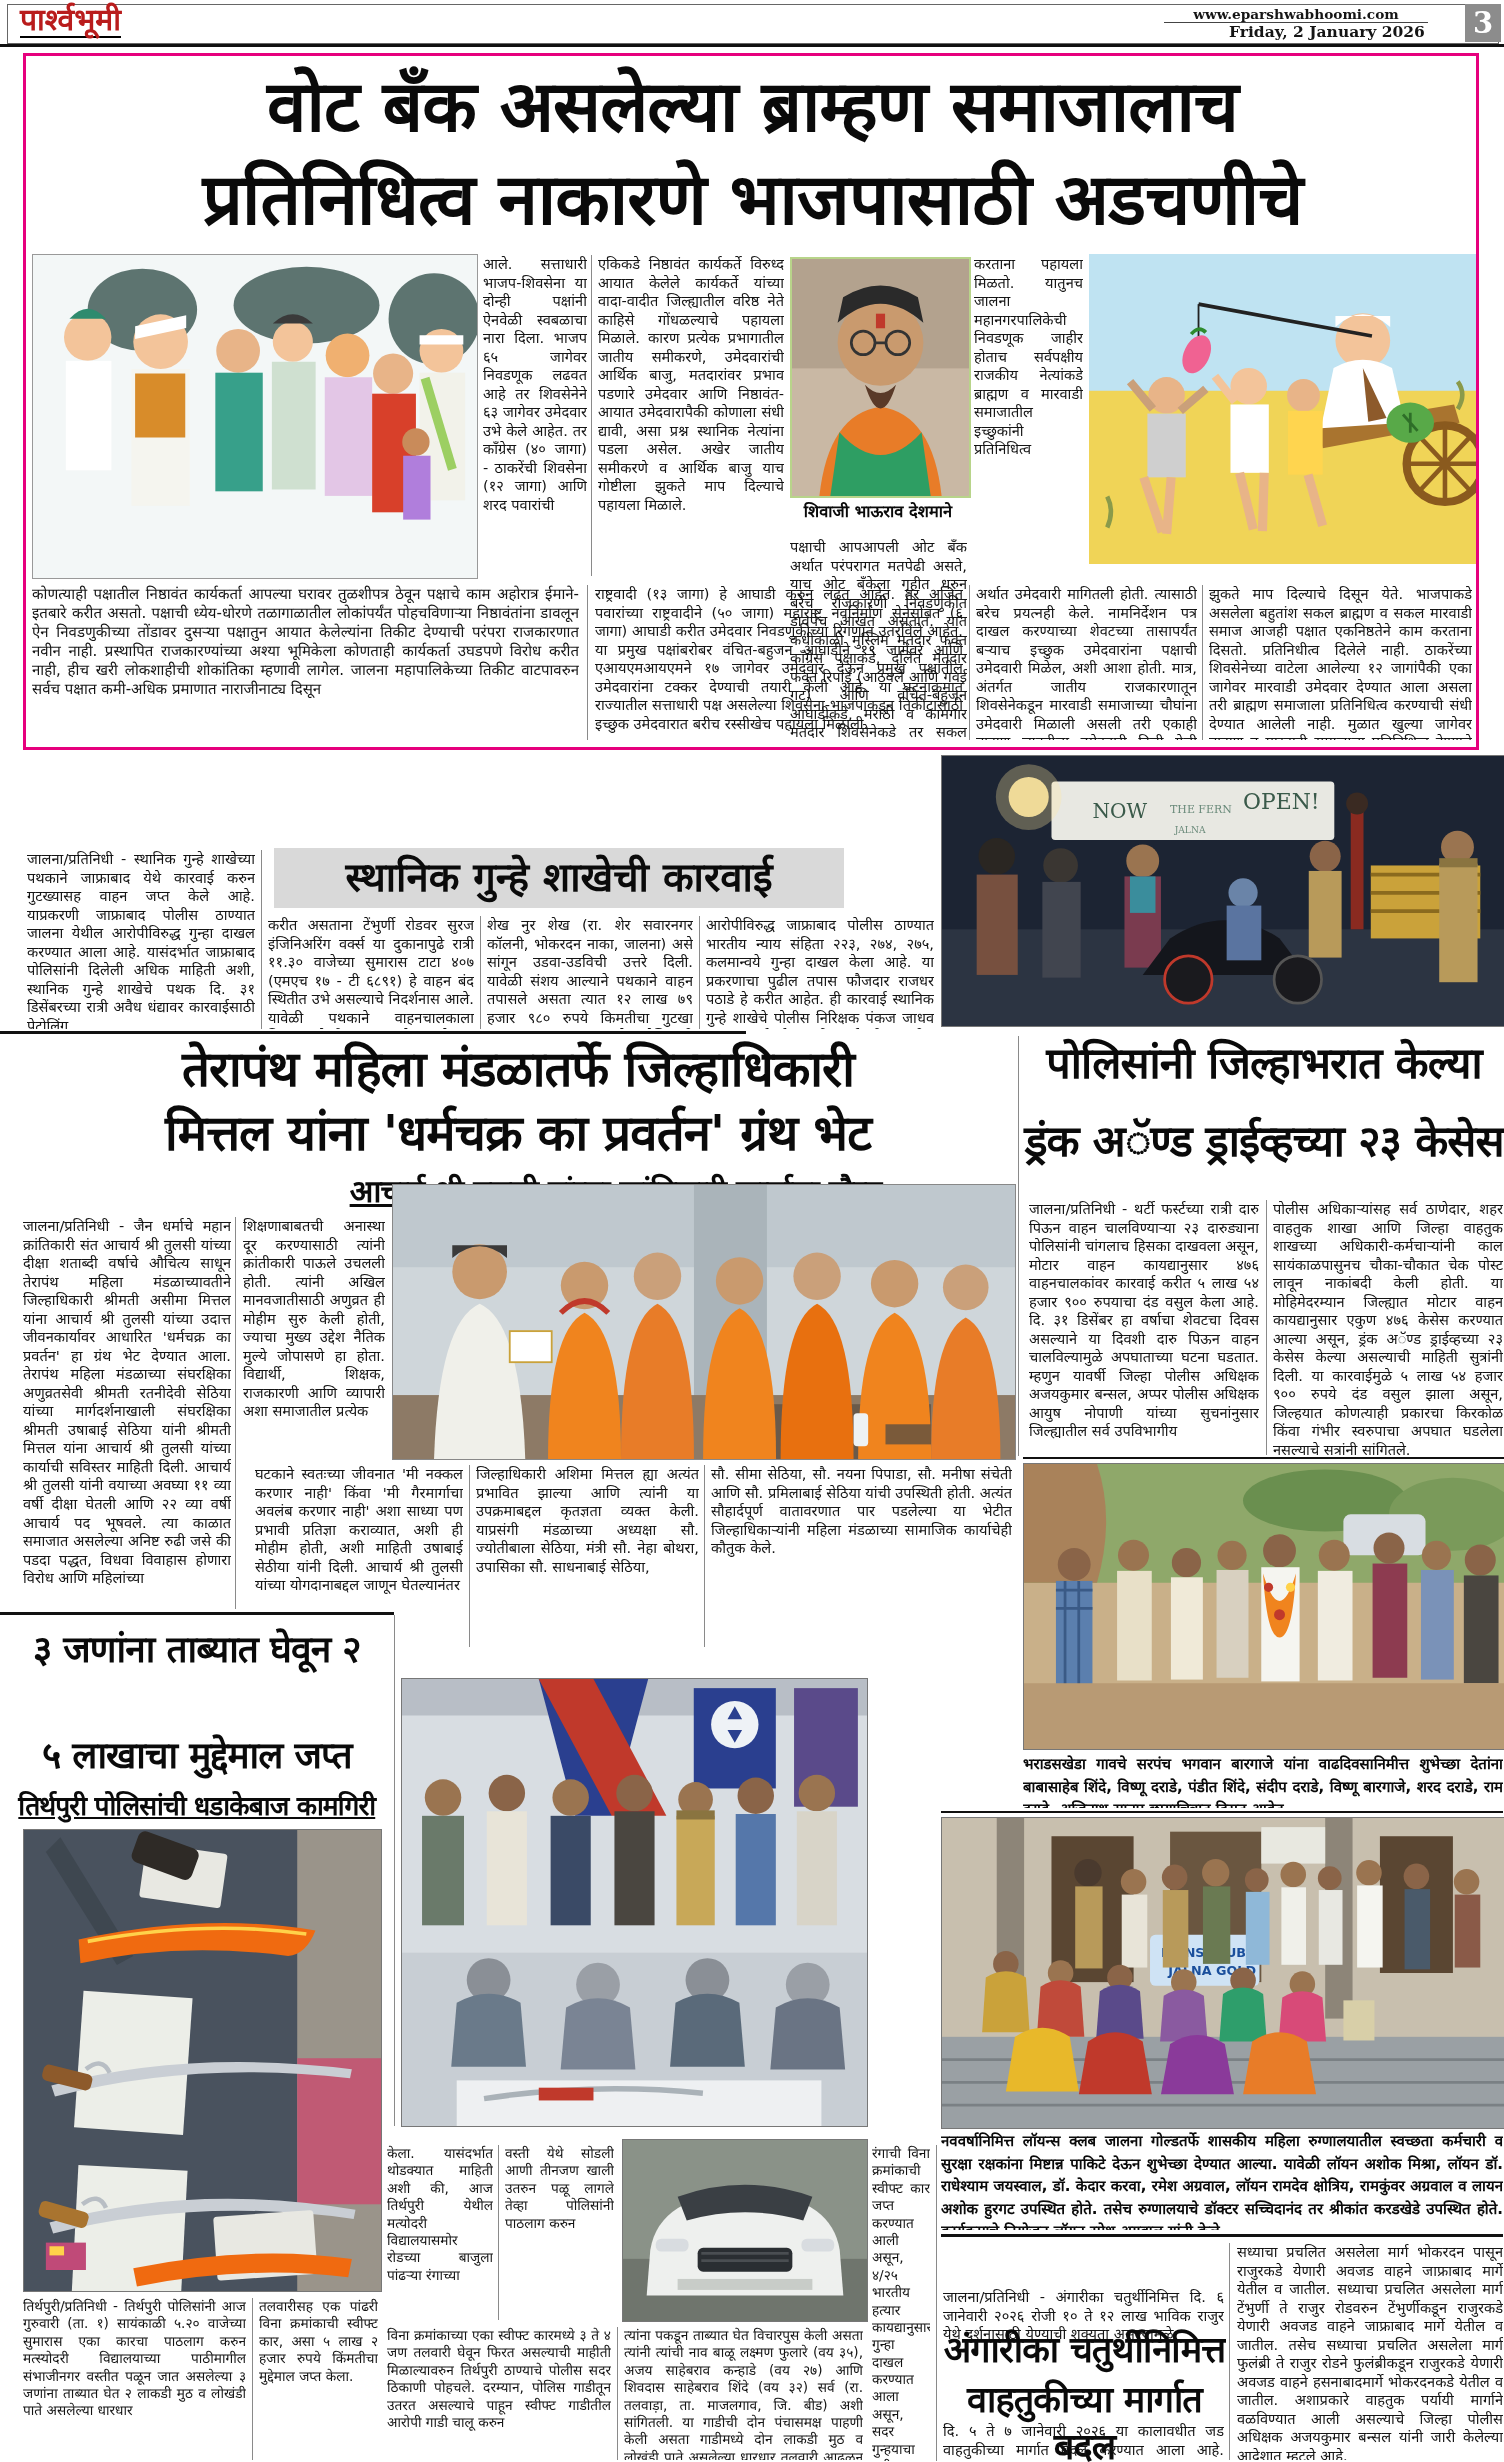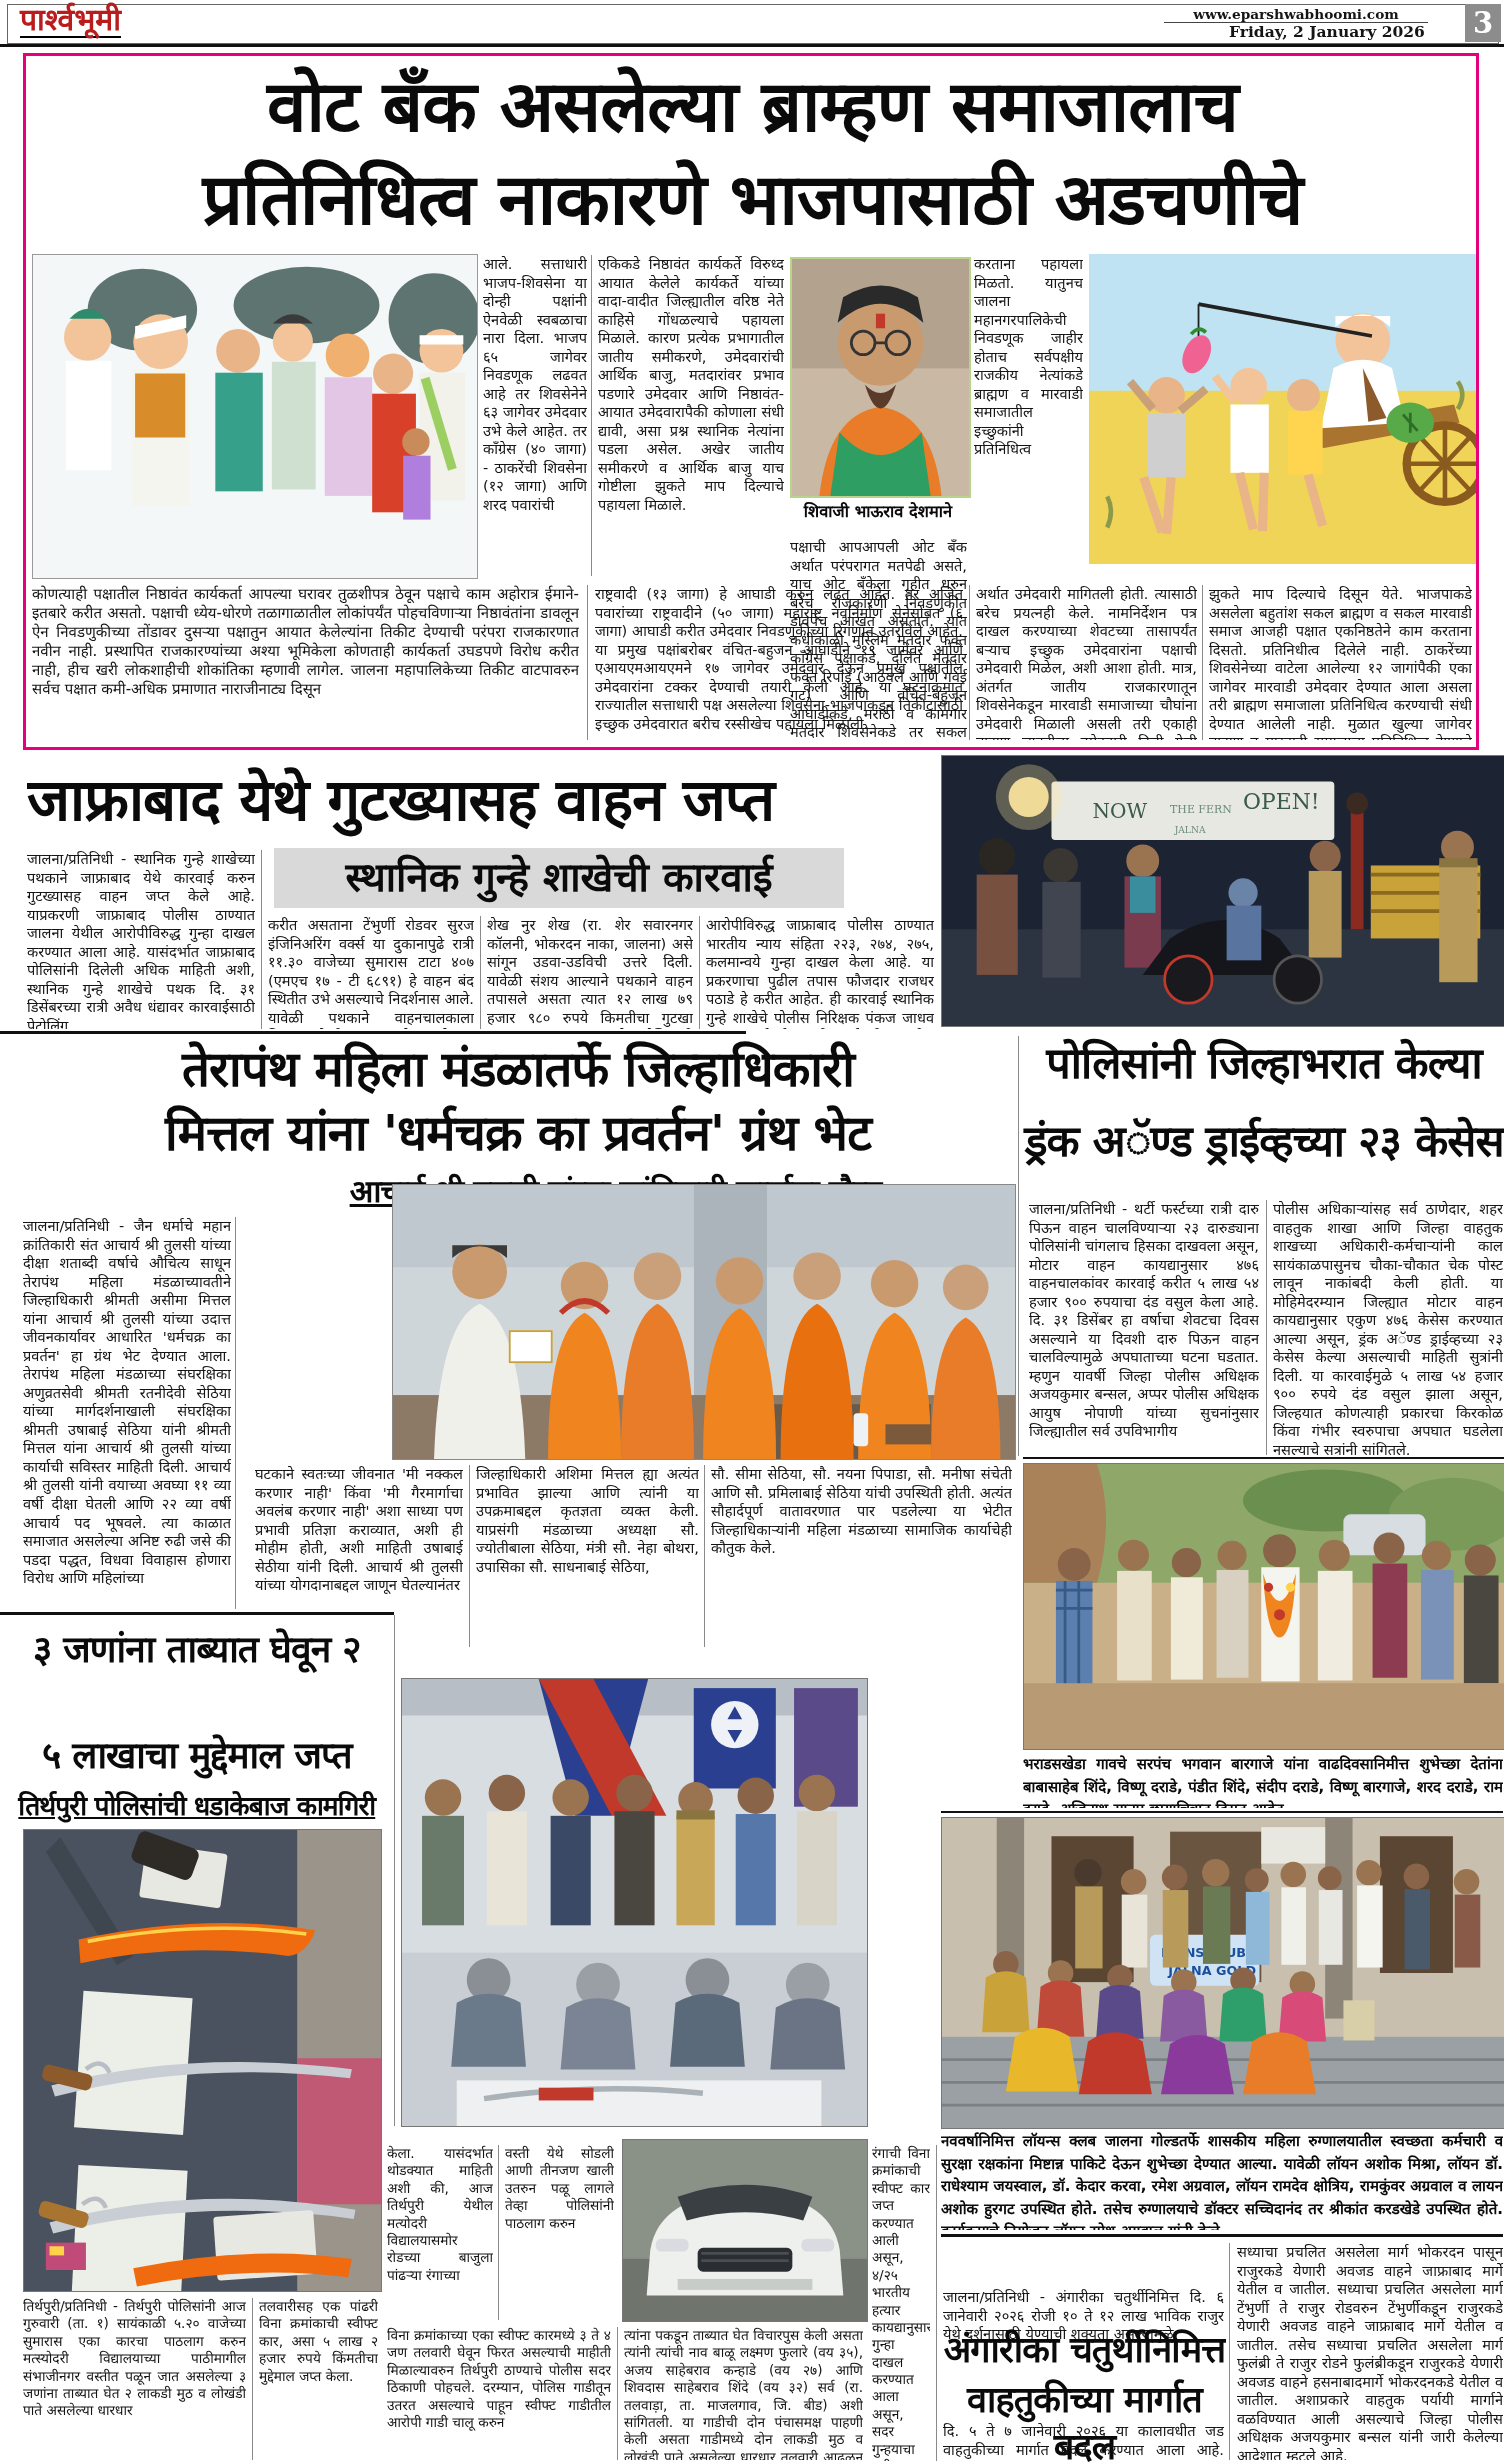--- a/index.html
+++ b/index.html
@@ -122,21 +122,20 @@
   </div>
 
   <div class="txt" style="left:32px;top:585px;width:547px;height:155px;font-size:15px;">कोणत्याही पक्षातील निष्ठावंत कार्यकर्ता आपल्या घरावर तुळशीपत्र ठेवून पक्षाचे काम अहोरात्र ईमाने-इतबारे करीत असतो. पक्षाची ध्येय-धोरणे तळागाळातील लोकांपर्यंत पोहचविणाऱ्या निष्ठावंतांना डावलून ऐन निवडणुकीच्या तोंडावर दुसऱ्या पक्षातुन आयात केलेल्यांना तिकीट देण्याची परंपरा राजकारणात नवीन नाही. प्रस्थापित राजकारण्यांच्या अश्या भूमिकेला कोणताही कार्यकर्ता उघडपणे विरोध करीत नाही, हीच खरी लोकशाहीची शोकांतिका म्हणावी लागेल. जालना महापालिकेच्या तिकीट वाटपावरुन सर्वच पक्षात कमी-अधिक प्रमाणात नाराजीनाट्य दिसून</div>
   <div class="vr" style="left:587px;top:585px;height:155px;"></div>
   <div class="txt" style="left:595px;top:585px;width:368px;height:155px;">राष्ट्रवादी (१३ जागा) हे आघाडी करुन लढत आहेत. तर अजित पवारांच्या राष्ट्रवादीने (५० जागा) महाराष्ट्र नवनिर्माण सेनेसोबत (६ जागा) आघाडी करीत उमेदवार निवडणुकीच्या रिंगणात उतरविले आहेत. या प्रमुख पक्षांबरोबर वंचित-बहुजन आघाडीने १९ जागेवर आणि एआयएमआयएमने १७ जागेवर उमेदवार देऊन प्रमुख पक्षातील उमेदवारांना टक्कर देण्याची तयारी केली आहे. या घटनाक्रमात राज्यातील सत्ताधारी पक्ष असलेल्या शिवसेना-भाजपाकडून तिकीटासाठी इच्छुक उमेदवारात बरीच रस्सीखेच पहायला मिळाली.</div>
   <div class="vr" style="left:969px;top:585px;height:155px;"></div>
   <div class="txt" style="left:976px;top:585px;width:221px;height:155px;">अर्थात उमेदवारी मागितली होती. त्यासाठी बरेच प्रयत्नही केले. नामनिर्देशन पत्र दाखल करण्याच्या शेवटच्या तासापर्यंत बऱ्याच इच्छुक उमेदवारांना पक्षाची उमेदवारी मिळेल, अशी आशा होती. मात्र, अंतर्गत जातीय राजकारणातून शिवसेनेकडून मारवाडी समाजाच्या चौघांना उमेदवारी मिळाली असली तरी एकाही ब्राह्मण व्यक्तीला उमेदवारी दिली गेली नाही. भाजपाने मारवाडी समाजाच्या चौघांना, हिन्दी भाषिक ब्राह्मण समाजातील एकाला उमेदवारी दिली. राष्ट्रवादी काँग्रेसने एकाही मारवाडी-ब्राम्हणाला उमेदवारी दिलेली नाही. महाविकास आघाडीतील काँग्रेसने २ मारवाडी उमेदवार दिले असले तरी एकाही ब्राह्मणाला</div>
   <div class="vr" style="left:1202px;top:585px;height:155px;"></div>
   <div class="txt" style="left:1209px;top:585px;width:263px;height:155px;">झुकते माप दिल्याचे दिसून येते. भाजपाकडे असलेला बहुतांश सकल ब्राह्मण व सकल मारवाडी समाज आजही पक्षात एकनिष्ठतेने काम करताना दिसतो. प्रतिनिधीत्व दिलेले नाही. ठाकरेंच्या शिवसेनेच्या वाटेला आलेल्या १२ जागांपैकी एका जागेवर मारवाडी उमेदवार देण्यात आला असला तरी ब्राह्मण समाजाला प्रतिनिधित्व करण्याची संधी देण्यात आलेली नाही. मुळात खुल्या जागेवर ब्राह्मण व मारवाडी समाजाला प्रतिनिधित्व देण्याचे सांगून देखील त्या ठिकाणी इतर समाजातील उमेदवारांना संधी देण्यात आल्याचे दिसून येते. खऱ्या अर्थाने भाजपाची ओट बँक असलेल्या ब्राह्मण समाजाला पक्षाने सपशेल डावलले असून, विशेषकरुन ११, १३ आणि १४ या प्रभागात ब्राह्मण व मारवाडी समाज निर्णायक असताना जाणिवपुर्वक डावलणे भाजपाला अडचणीचे ठरु शकते.</div>
 
-  <div class="hl" style="left:27px;top:764px;width:907px;font-size:58px;line-height:1.25;text-align:left;">जाफ्राबाद येथे गुटख्यासह वाहन जप्त</div>
   <div class="subgray" style="left:274px;top:848px;width:570px;height:60px;font-size:40px;line-height:1.45;">स्थानिक गुन्हे शाखेची कारवाई</div>
   <div class="txt" style="left:27px;top:850px;width:228px;height:179px;">जालना/प्रतिनिधी - स्थानिक गुन्हे शाखेच्या पथकाने जाफ्राबाद येथे कारवाई करुन गुटख्यासह वाहन जप्त केले आहे. याप्रकरणी जाफ्राबाद पोलीस ठाण्यात जालना येथील आरोपीविरुद्ध गुन्हा दाखल करण्यात आला आहे. यासंदर्भात जाफ्राबाद पोलिसांनी दिलेली अधिक माहिती अशी, स्थानिक गुन्हे शाखेचे पथक दि. ३१ डिसेंबरच्या रात्री अवैध धंद्यावर कारवाईसाठी पेट्रोलिंग</div>
   <div class="vr" style="left:261px;top:850px;height:179px;"></div>
   <div class="txt" style="left:268px;top:916px;width:206px;height:113px;">करीत असताना टेंभुर्णी रोडवर सुरज इंजिनिअरिंग वर्क्स या दुकानापुढे रात्री ११.३० वाजेच्या सुमारास टाटा ४०७ (एमएच १७ - टी ६८९१) हे वाहन बंद स्थितीत उभे असल्याचे निदर्शनास आले. यावेळी पथकाने वाहनचालकाला विचारणा केली असता त्याने स्वतःचे नाव अस्लम</div>
   <div class="vr" style="left:480px;top:916px;height:113px;"></div>
   <div class="txt" style="left:487px;top:916px;width:206px;height:113px;">शेख नुर शेख (रा. शेर सवारनगर कॉलनी, भोकरदन नाका, जालना) असे सांगून उडवा-उडविची उत्तरे दिली. यावेळी संशय आल्याने पथकाने वाहन तपासले असता त्यात १२ लाख ७९ हजार ९८० रुपये किमतीचा गुटखा आढळून आला. त्यामुळे पोलिसांनी गुटख्यासह वाहन जप्त करुन</div>
   <div class="vr" style="left:699px;top:916px;height:113px;"></div>
   <div class="txt" style="left:706px;top:916px;width:228px;height:113px;">आरोपीविरुद्ध जाफ्राबाद पोलीस ठाण्यात भारतीय न्याय संहिता २२३, २७४, २७५, कलमान्वये गुन्हा दाखल केला आहे. या प्रकरणाचा पुढील तपास फौजदार राजधर पठाडे हे करीत आहेत. ही कारवाई स्थानिक गुन्हे शाखेचे पोलीस निरिक्षक पंकज जाधव यांच्या मार्गदर्शनाखाली कर्मचारी जगदीश बावणे, रामप्रसाद पव्हरे, सॅम्युअल कांबळे यांच्या पथकाने केली.</div>
 
   <div class="ph" style="left:941px;top:755px;width:562px;height:270px;border:0.9px solid #777;">
@@ -180,20 +179,21 @@
   <div class="vr" style="left:1266px;top:1200px;height:255px;"></div>
   <div class="txt" style="left:1273px;top:1200px;width:230px;height:255px;">पोलीस अधिकाऱ्यांसह सर्व ठाणेदार, शहर वाहतुक शाखा आणि जिल्हा वाहतुक शाखच्या अधिकारी-कर्मचाऱ्यांनी काल सायंकाळपासुनच चौका-चौकात चेक पोस्ट लावून नाकांबदी केली होती. या मोहिमेदरम्यान जिल्ह्यात मोटार वाहन कायद्यानुसार एकुण ४७६ केसेस करण्यात आल्या असून, ड्रंक अॅण्ड ड्राईव्हच्या २३ केसेस केल्या असल्याची माहिती सुत्रांनी दिली. या कारवाईमुळे ५ लाख ५४ हजार ९०० रुपये दंड वसुल झाला असून, जिल्हयात कोणत्याही प्रकारचा किरकोळ किंवा गंभीर स्वरुपाचा अपघात घडलेला नसल्याचे सुत्रांनी सांगितले.</div>
 
   <div class="hr" style="left:0;top:1031px;width:746px;height:2.7px;"></div>
   <div class="vr" style="left:1018px;top:1036px;height:420px;"></div>
   <div class="hl" style="left:23px;top:1041px;width:990px;font-size:49px;line-height:1.2;">तेरापंथ महिला मंडळातर्फे जिल्हाधिकारी</div>
   <div class="hl" style="left:23px;top:1105px;width:990px;font-size:49px;line-height:1.2;">मित्तल यांना 'धर्मचक्र का प्रवर्तन' ग्रंथ भेट</div>
   <div class="hl underl" style="left:219px;top:1171px;width:793px;font-size:31px;line-height:1.3;font-weight:700;">आचार्य श्री तुलसी यांच्या क्रांतिकारी कार्याचा गौरव</div>
   <div class="txt" style="left:23px;top:1217px;width:208px;height:392px;">जालना/प्रतिनिधी - जैन धर्माचे महान क्रांतिकारी संत आचार्य श्री तुलसी यांच्या दीक्षा शताब्दी वर्षाचे औचित्य साधून तेरापंथ महिला मंडळाच्यावतीने जिल्हाधिकारी श्रीमती असीमा मित्तल यांना आचार्य श्री तुलसी यांच्या उदात्त जीवनकार्यावर आधारित 'धर्मचक्र का प्रवर्तन' हा ग्रंथ भेट देण्यात आला. तेरापंथ महिला मंडळाच्या संघरक्षिका अणुव्रतसेवी श्रीमती रतनीदेवी सेठिया यांच्या मार्गदर्शनाखाली संघरक्षिका श्रीमती उषाबाई सेठिया यांनी श्रीमती मित्तल यांना आचार्य श्री तुलसी यांच्या कार्याची सविस्तर माहिती दिली. आचार्य श्री तुलसी यांनी वयाच्या अवघ्या ११ व्या वर्षी दीक्षा घेतली आणि २२ व्या वर्षी आचार्य पद भूषवले. त्या काळात समाजात असलेल्या अनिष्ट रुढी जसे की पडदा पद्धत, विधवा विवाहास होणारा विरोध आणि महिलांच्या</div>
   <div class="vr" style="left:235px;top:1217px;height:392px;"></div>
+  <div class="txt" style="left:243px;top:1217px;width:142px;height:239px;">शिक्षणाबाबतची अनास्था दूर करण्यासाठी त्यांनी क्रांतीकारी पाऊले उचलली होती. त्यांनी अखिल मानवजातीसाठी अणुव्रत ही मोहीम सुरु केली होती, ज्याचा मुख्य उद्देश नैतिक मुल्ये जोपासणे हा होता. विद्यार्थी, शिक्षक, राजकारणी आणि व्यापारी अशा समाजातील प्रत्येक</div>
 
   <div class="ph" style="left:392px;top:1184px;width:622px;height:274px;border:0.9px solid #888;">
     <svg viewBox="0 0 682 300" preserveAspectRatio="none">
       <rect width="682" height="300" fill="#cfd6da"></rect>
         <rect y="0" width="682" height="90" fill="#bfc8ce"></rect>
         <rect x="330" y="0" width="80" height="300" fill="#aab4ba"></rect>
       <rect x="0" y="230" width="682" height="70" fill="#8d7a66"></rect>
         <rect x="410" y="240" width="180" height="60" fill="#6a5a4a"></rect>
       <circle cx="95" cy="95" r="30" fill="#c99a6e"></circle>
         <path d="M65 80 q30 -26 60 0 l0 -14 h-60z" fill="#3a3a3a"></path>

